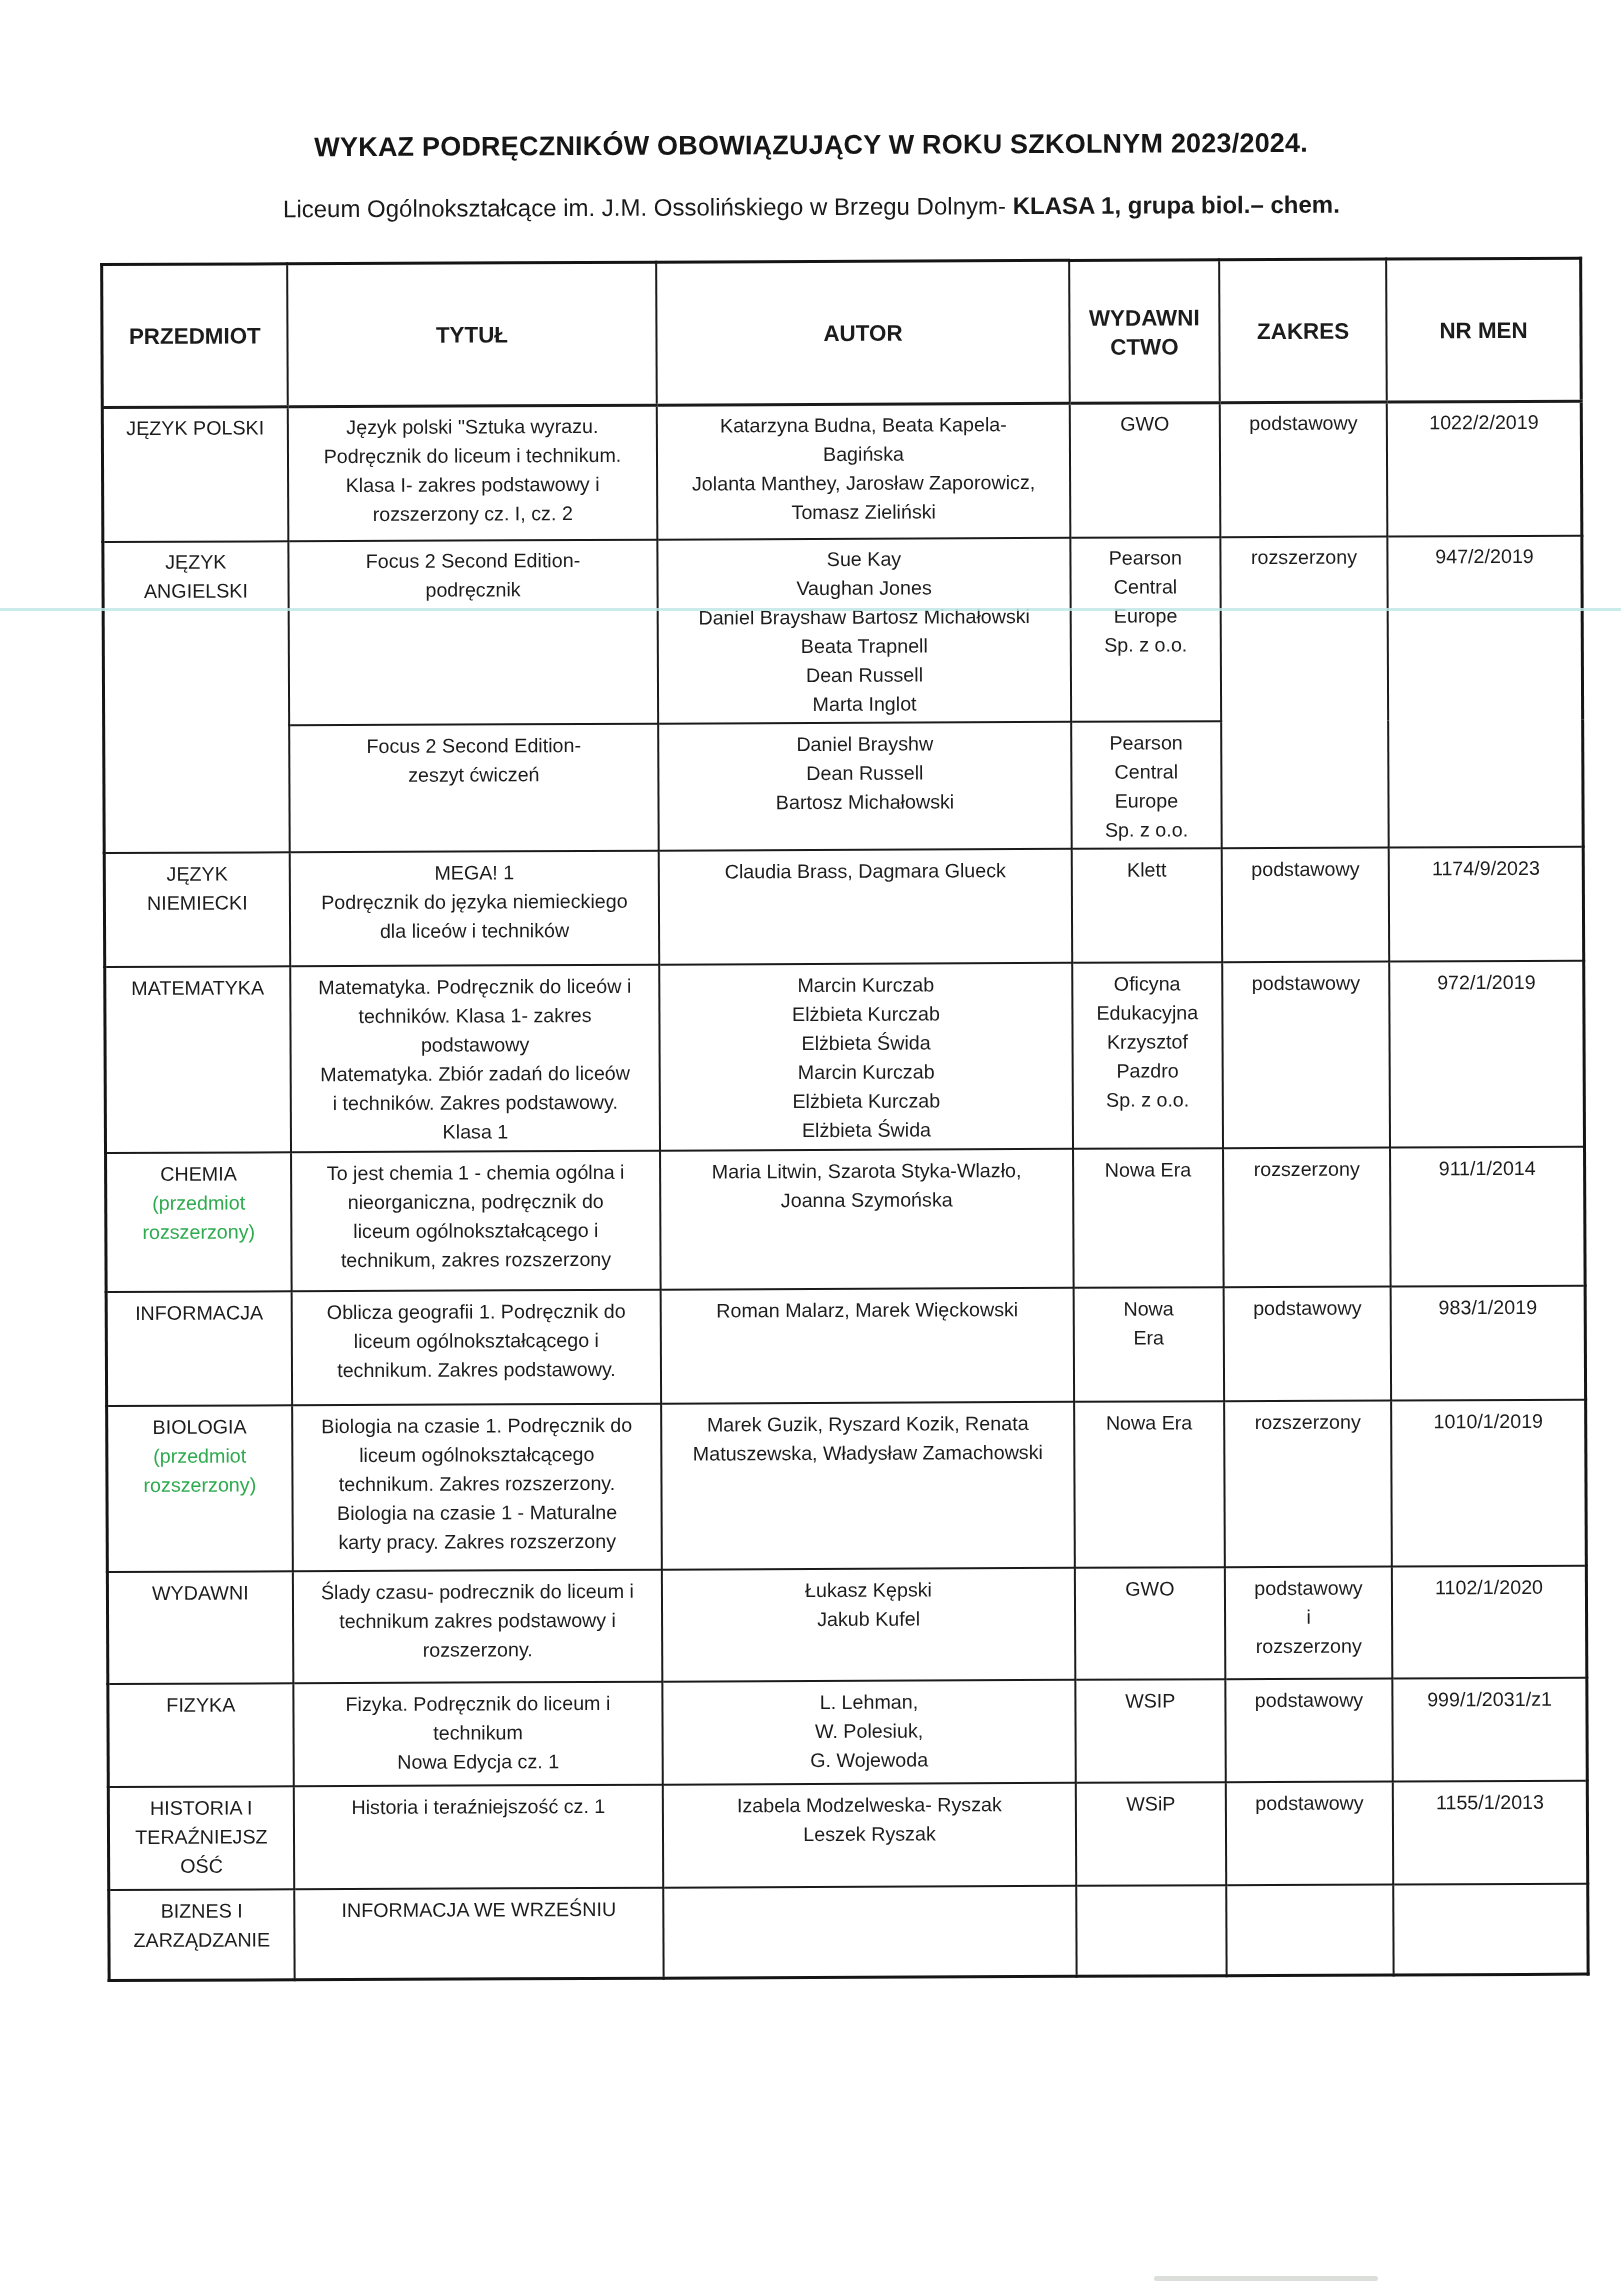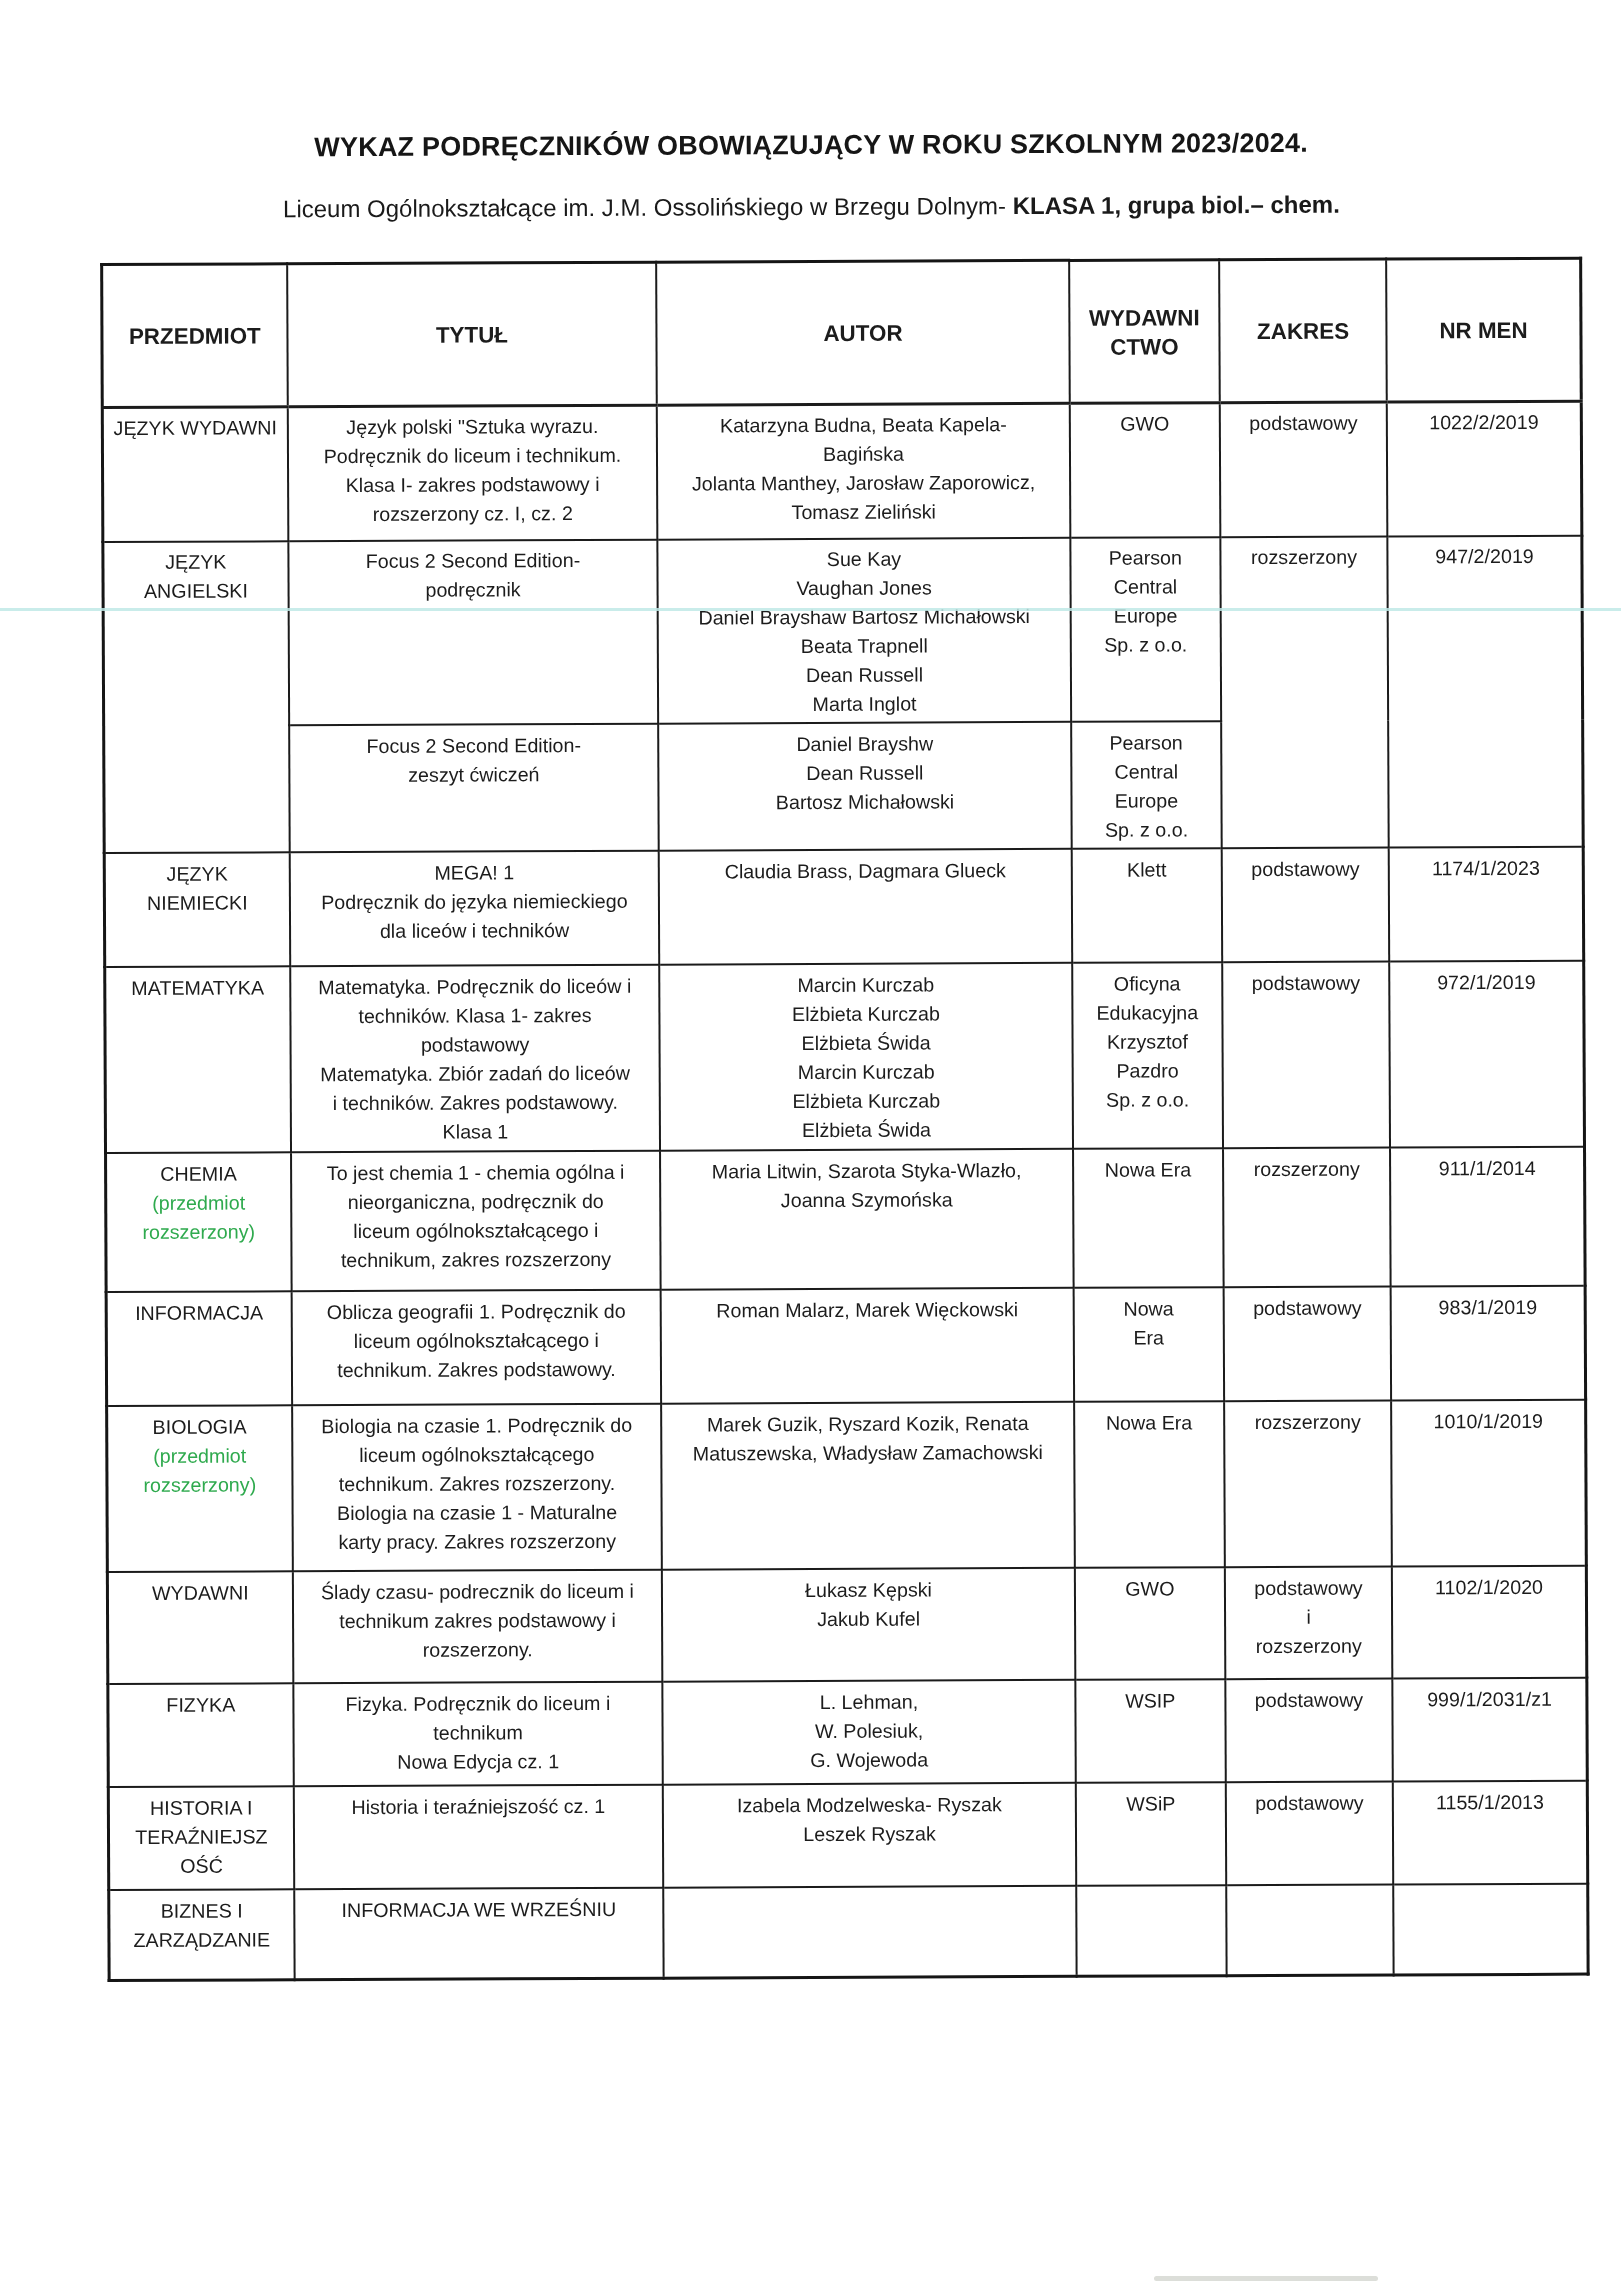--- a/index.html
+++ b/index.html
@@ -95,21 +95,21 @@
       <th>PRZEDMIOT</th>
       <th>TYTUŁ</th>
       <th>AUTOR</th>
       <th>WYDAWNI
 CTWO</th>
       <th>ZAKRES</th>
       <th>NR MEN</th>
     </tr>
 
     <tr style="height:134px">
-      <td class="subj">JĘZYK WYDAWNI</td>
+      <td class="subj">JĘZYK POLSKI</td>
       <td>Język polski "Sztuka wyrazu.
 Podręcznik do liceum i technikum.
 Klasa I- zakres podstawowy i
 rozszerzony cz. I, cz. 2</td>
       <td>Katarzyna Budna, Beata Kapela-
 Bagińska
 Jolanta Manthey, Jarosław Zaporowicz,
 Tomasz Zieliński</td>
       <td>GWO</td>
       <td>podstawowy</td>
@@ -149,21 +149,21 @@
 
     <tr style="height:114px">
       <td class="subj">JĘZYK
 NIEMIECKI</td>
       <td>MEGA! 1
 Podręcznik do języka niemieckiego
 dla liceów i techników</td>
       <td>Claudia Brass, Dagmara Glueck</td>
       <td>Klett</td>
       <td>podstawowy</td>
-      <td>1174/1/2023</td>
+      <td>1174/9/2023</td>
     </tr>
 
     <tr style="height:186px">
       <td class="subj">MATEMATYKA</td>
       <td>Matematyka. Podręcznik do liceów i
 techników. Klasa 1- zakres
 podstawowy
 Matematyka. Zbiór zadań do liceów
 i techników. Zakres podstawowy.
 Klasa 1</td>

